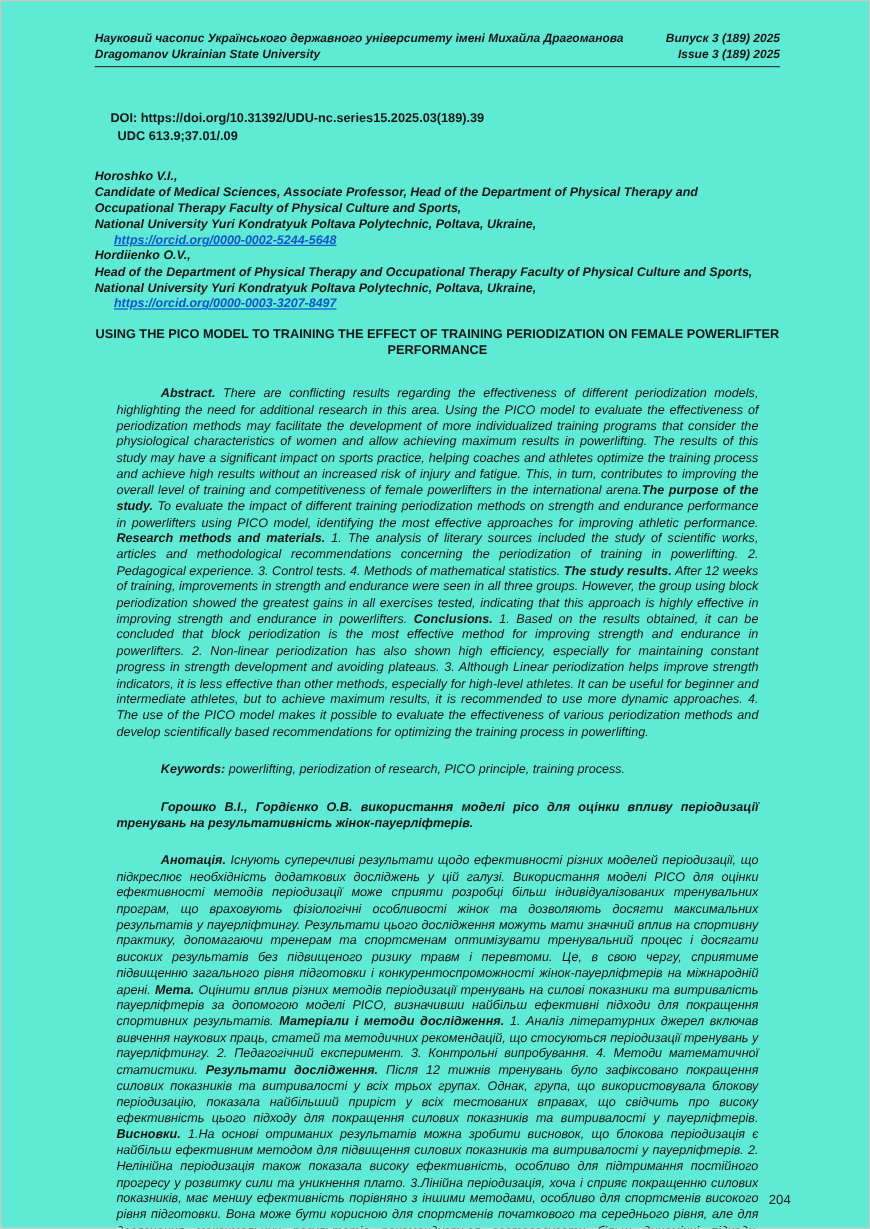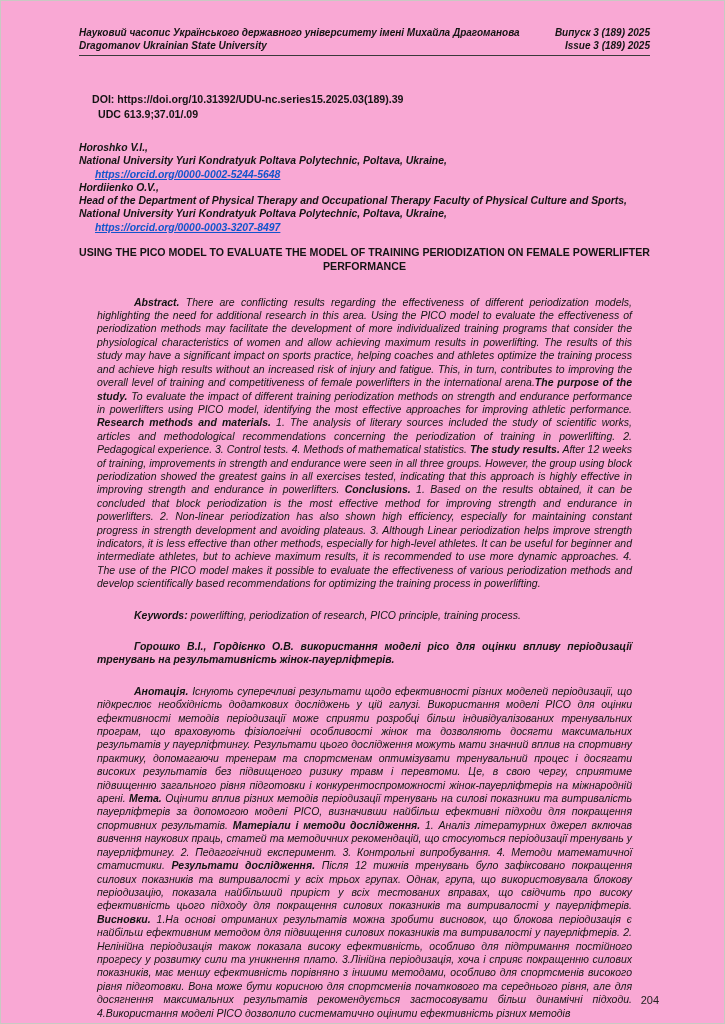--- a/index.html
+++ b/index.html
@@ -1,18 +1,18 @@
 <!DOCTYPE html>
 <html style="--link-color: #1155CC;"><head>
 <meta charset="utf-8">
 <style>
   html, body { margin:0; padding:0; background:#ffffff; }
   .page {
     width:725px; height:1024px; position:relative; overflow:hidden;
-    background:#f9a8d4; color:#141414;
+    background:#5eead4; color:#141414;
     box-shadow: inset 0 0 0 1px #c9c9c3;
     font-family:"Liberation Sans", sans-serif;
   }
   .content { position:absolute; left:79px; top:26px; width:571px; }
 
   .hdr {
     display:flex; justify-content:space-between; align-items:flex-start;
     font-weight:bold; font-style:italic; font-size:10px; line-height:13px;
     border-bottom:1px solid #3a3a3a; padding-bottom:3px;
   }
@@ -54,28 +54,29 @@
       </div>
     </div>
 
     <div class="ids">
       <div class="doi">DOI: https://doi.org/10.31392/UDU-nc.series15.2025.03(189).39</div>
       <div class="udc">UDC 613.9;37.01/.09</div>
     </div>
 
     <div class="authors">
       <div>Horoshko V.I.,</div>
+      <div>Candidate of Medical Sciences, Associate Professor, Head of the Department of Physical Therapy and Occupational Therapy Faculty of Physical Culture and Sports,</div>
       <div>National University Yuri Kondratyuk Poltava Polytechnic, Poltava, Ukraine,</div>
       <div><a class="orcid">https://orcid.org/0000-0002-5244-5648</a></div>
       <div>Hordiienko O.V.,</div>
       <div>Head of the Department of Physical Therapy and Occupational Therapy Faculty of Physical Culture and Sports, National University Yuri Kondratyuk Poltava Polytechnic, Poltava, Ukraine,</div>
       <div><a class="orcid">https://orcid.org/0000-0003-3207-8497</a></div>
     </div>
 
-    <div class="title">USING THE PICO MODEL TO EVALUATE THE MODEL OF TRAINING PERIODIZATION ON FEMALE POWERLIFTER PERFORMANCE</div>
+    <div class="title">USING THE PICO MODEL TO TRAINING THE EFFECT OF TRAINING PERIODIZATION ON FEMALE POWERLIFTER PERFORMANCE</div>
 
     <div class="body">
       <p><span class="b">Abstract.</span><span> There are conflicting results regarding the effectiveness of different periodization models, highlighting the need for additional research in this area. Using the PICO model to evaluate the effectiveness of periodization methods may facilitate the development of more individualized training programs that consider the physiological characteristics of women and allow achieving maximum results in powerlifting. The results of this study may have a significant impact on sports practice, helping coaches and athletes optimize the training process and achieve high results without an increased risk of injury and fatigue. This, in turn, contributes to improving the overall level of training and competitiveness of female powerlifters in the international arena.</span><span class="b">The purpose of the study.</span><span> To evaluate the impact of different training periodization methods on strength and endurance performance in powerlifters using PICO model, identifying the most effective approaches for improving athletic performance. </span><span class="b">Research methods and materials.</span><span> 1. The analysis of literary sources included the study of scientific works, articles and methodological recommendations concerning the periodization of training in powerlifting. 2. Pedagogical experience. 3. Control tests. 4. Methods of mathematical statistics. </span><span class="b">The study results.</span><span> After 12 weeks of training, improvements in strength and endurance were seen in all three groups. However, the group using block periodization showed the greatest gains in all exercises tested, indicating that this approach is highly effective in improving strength and endurance in powerlifters. </span><span class="b">Conclusions.</span><span> 1. Based on the results obtained, it can be concluded that block periodization is the most effective method for improving strength and endurance in powerlifters. 2. Non-linear periodization has also shown high efficiency, especially for maintaining constant progress in strength development and avoiding plateaus. 3. Although Linear periodization helps improve strength indicators, it is less effective than other methods, especially for high-level athletes. It can be useful for beginner and intermediate athletes, but to achieve maximum results, it is recommended to use more dynamic approaches. 4. The use of the PICO model makes it possible to evaluate the effectiveness of various periodization methods and develop scientifically based recommendations for optimizing the training process in powerlifting.</span></p>
       <p><span class="b">Keywords:</span><span> powerlifting, periodization of research, PICO principle, training process.</span></p>
       <p class="ukhead"><span class="b">Горошко В.І., Гордієнко О.В. використання моделі pico для оцінки впливу періодизації тренувань на результативність жінок-пауерліфтерів.</span></p>
       <p><span class="b">Анотація.</span><span> Існують суперечливі результати щодо ефективності різних моделей періодизації, що підкреслює необхідність додаткових досліджень у цій галузі. Використання моделі PICO для оцінки ефективності методів періодизації може сприяти розробці більш індивідуалізованих тренувальних програм, що враховують фізіологічні особливості жінок та дозволяють досягти максимальних результатів у пауерліфтингу. Результати цього дослідження можуть мати значний вплив на спортивну практику, допомагаючи тренерам та спортсменам оптимізувати тренувальний процес і досягати високих результатів без підвищеного ризику травм і перевтоми. Це, в свою чергу, сприятиме підвищенню загального рівня підготовки і конкурентоспроможності жінок-пауерліфтерів на міжнародній арені. </span><span class="b">Мета.</span><span> Оцінити вплив різних методів періодизації тренувань на силові показники та витривалість пауерліфтерів за допомогою моделі PICO, визначивши найбільш ефективні підходи для покращення спортивних результатів. </span><span class="b">Матеріали і методи дослідження.</span><span> 1. Аналіз літературних джерел включав вивчення наукових праць, статей та методичних рекомендацій, що стосуються періодизації тренувань у пауерліфтингу. 2. Педагогічний експеримент. 3. Контрольні випробування. 4. Методи математичної статистики. </span><span class="b">Результати дослідження.</span><span> Після 12 тижнів тренувань було зафіксовано покращення силових показників та витривалості у всіх трьох групах. Однак, група, що використовувала блокову періодизацію, показала найбільший приріст у всіх тестованих вправах, що свідчить про високу ефективність цього підходу для покращення силових показників та витривалості у пауерліфтерів. </span><span class="b">Висновки.</span><span> 1.На основі отриманих результатів можна зробити висновок, що блокова періодизація є найбільш ефективним методом для підвищення силових показників та витривалості у пауерліфтерів. 2. Нелінійна періодизація також показала високу ефективність, особливо для підтримання постійного прогресу у розвитку сили та уникнення плато. 3.Лінійна періодизація, хоча і сприяє покращенню силових показників, має меншу ефективність порівняно з іншими методами, особливо для спортсменів високого рівня підготовки. Вона може бути корисною для спортсменів початкового та середнього рівня, але для досягнення максимальних результатів рекомендується застосовувати більш динамічні підходи. 4.Використання моделі PICO дозволило систематично оцінити ефективність різних методів</span></p>
     </div>
 
   </div>
 

